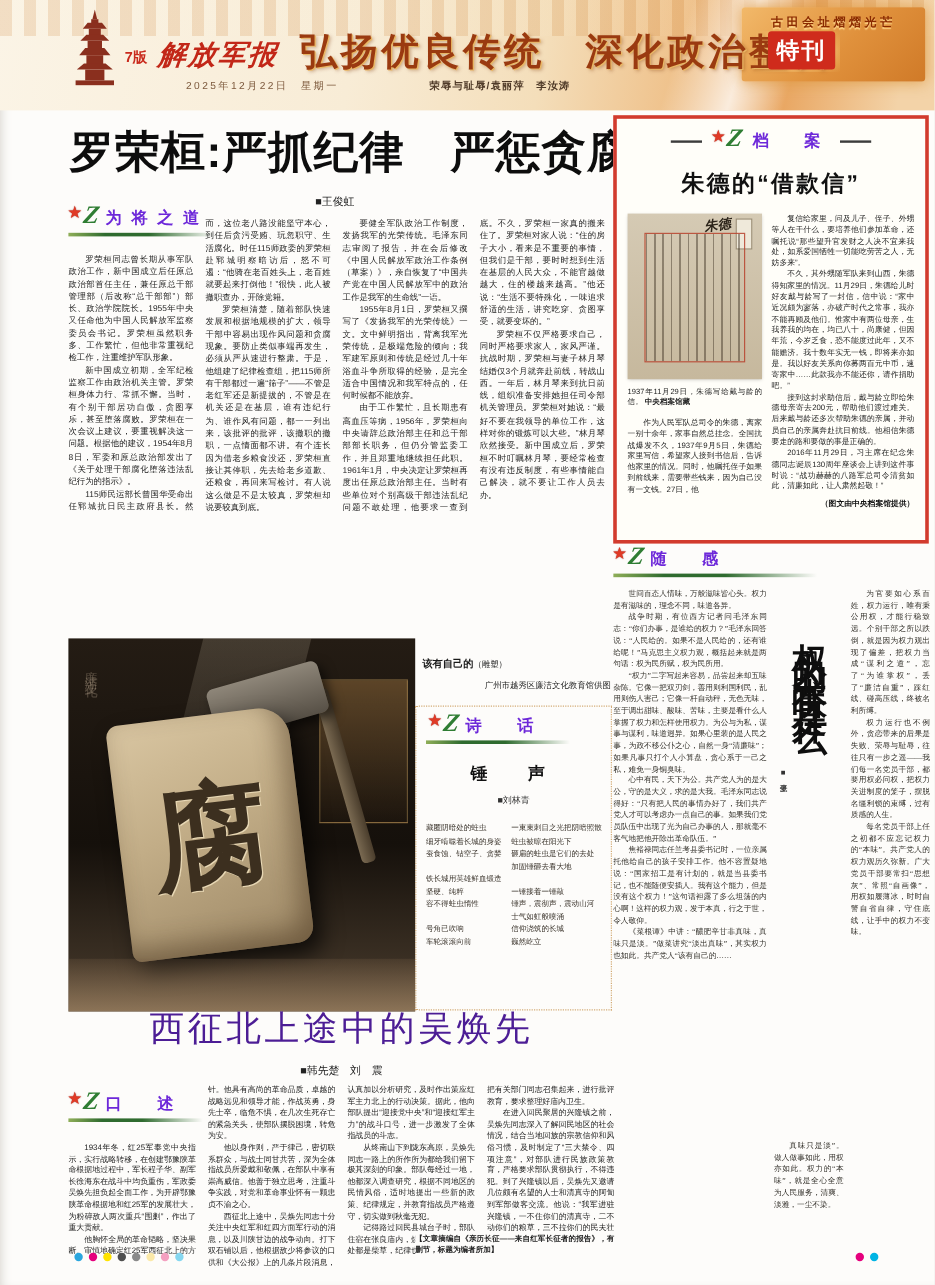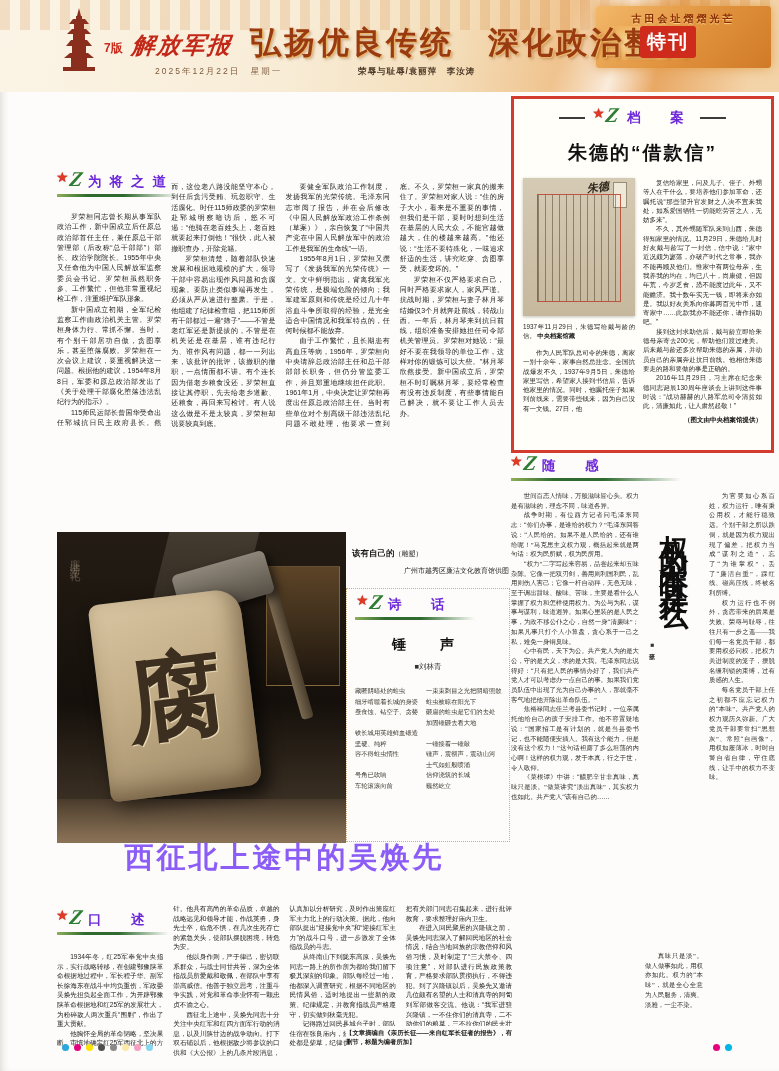--- a/index.html
+++ b/index.html
@@ -9,21 +9,21 @@
           box-shadow:inset 6px 0 10px -6px #cfccc6; }
 
   
   .masthead { position:absolute; left:0; top:0; width:779px; height:92px;
     background:linear-gradient(100deg,#fbf4e6 0%,#f8ecd6 38%,#f4deba 58%,#efc28c 72%,#e9a763 84%,#f3d3a8 96%); overflow:hidden; }
   .masthead:before { content:""; position:absolute; left:0; top:0; width:100%; height:30px;
     background:repeating-linear-gradient(90deg, rgba(201,120,40,.18) 0 10px, rgba(255,244,220,.05) 10px 20px); }
   .mh-swoosh { position:absolute; right:-40px; top:-30px; width:420px; height:160px;
     background:linear-gradient(115deg, rgba(255,255,255,0) 40%, rgba(255,255,255,.75) 52%, rgba(255,255,255,0) 62%);
     transform:rotate(-8deg); }
-  .mh-corner { position:absolute; right:8px; top:6px; width:175px; height:62px; border-radius:3px;
+  .mh-corner { position:absolute; right:8px; top:6px; width:153px; height:62px; border-radius:3px;
     background:linear-gradient(135deg,#f2b96a,#e0913c 55%,#d07a28); box-shadow:0 0 12px rgba(220,150,60,.8); }
   .mh-corner .glow { position:absolute; left:12px; bottom:8px; width:70px; height:34px;
     background:radial-gradient(ellipse at center,#fff3c0 0%,rgba(255,220,140,.25) 70%,transparent 100%); }
   .mh-corner .txt { position:absolute; left:0; top:6px; width:100%; text-align:center;
     font-size:10px; letter-spacing:3px; font-weight:bold; color:#8a2a00; text-shadow:0 1px 1px #ffd98f; }
   .mh-pagoda { position:absolute; left:62px; top:8px; }
   .mh-page { position:absolute; left:104px; top:40px; color:#c92a1c; font-weight:bold; font-size:12px; }
   .mh-paper { position:absolute; left:132px; top:30px; color:#c22718; font-size:23px; font-weight:900;
     font-style:italic; letter-spacing:2px; font-family:"Liberation Serif", serif; transform:skewX(-6deg); }
   .mh-title { position:absolute; left:250px; top:22px; font-size:31px; font-weight:900; letter-spacing:3px;
@@ -87,21 +87,21 @@
     border:1px dotted #d3ab76; padding:6px 8px; }
   .poem-box .tag-row { margin-left:2px; }
   .poem-title { text-align:center; font-size:14px; font-weight:900; letter-spacing:10px; color:#111; margin-top:16px; }
   .poem-byline { text-align:center; font-size:7.5px; color:#333; margin-top:8px; }
   .poem-cols { display:flex; gap:8px; margin-top:14px; }
   .poem-cols > div { flex:1; font-size:6.3px; line-height:10.5px; color:#3a332b; font-family:"Liberation Serif", serif; }
   .poem-line { white-space:nowrap; overflow:hidden; min-height:10.5px; }
 
   
   .memoir-headline { position:absolute; left:57px; top:838px; width:455px; text-align:center;
-    font-size:29px; font-weight:700; letter-spacing:3px; color:#8b5cf6; white-space:nowrap; }
+    font-size:29px; font-weight:400; letter-spacing:3px; color:#4c1d95; white-space:nowrap; }
   .memoir-byline { position:absolute; left:57px; top:886px; width:455px; text-align:center; font-size:9px; color:#222; }
   .memoir-cols { position:absolute; left:57px; top:904px; width:455px; height:164px;
     column-count:4; column-gap:10px; font-size:6.6px; line-height:9.6px; text-align:justify; color:#1c1c1c; overflow:hidden; }
   .memoir-note { position:absolute; left:346px; top:1026px; width:166px; background:#fdfcfa;
     font-size:6.3px; font-weight:bold; line-height:9px; text-align:justify; color:#222; padding-top:2px; }
 
   
   .archive { position:absolute; left:511px; top:96px; width:263px; height:357px;
     border:3px solid #d23b2e; background:#fffef9; padding:7px 9px; overflow:hidden; }
   .archive-header { display:flex; align-items:center; justify-content:center; gap:8px; margin-top:2px; }
@@ -173,20 +173,22 @@
       </g>
     </svg>
     <div class="mh-page">7版</div>
     <div class="mh-paper">解放军报</div>
     <div class="mh-title">弘扬优良传统　深化政治整训</div>
     <div class="mh-special">特刊</div>
     <div class="mh-date">2025年12月22日　星期一</div>
     <div class="mh-editors">荣辱与耻辱/袁丽萍　李汝涛</div>
   </div>
 
+  <div class="lead-headline">罗荣桓:严抓纪律　严惩贪腐</div>
+  <div class="lead-byline">■王俊虹</div>
 
   <div class="tag" style="left:57px; top:172px; width:122px;">
     <div class="tag-row">
       <span class="logo">
           <span class="star">★</span>
           <span class="z">Z</span>
         </span>
       <span class="tag-title">为将之道</span>
     </div>
     <div class="tag-underline"></div>
@@ -256,20 +258,21 @@
           <div class="poem-line">一锤接着一锤敲</div>
           <div class="poem-line">锤声，震彻声，震动山河</div>
           <div class="poem-line">士气如虹般喷涌</div>
           <div class="poem-line">信仰浇筑的长城</div>
           <div class="poem-line">巍然屹立</div>
         </div>
     </div>
   </div>
 
   <div class="memoir-headline">西征北上途中的吴焕先</div>
+  <div class="memoir-byline">■韩先楚　刘　震</div>
 
   <div class="tag" style="left:57px; top:910px; width:112px;">
     <div class="tag-row">
       <span class="logo">
           <span class="star">★</span>
           <span class="z">Z</span>
         </span>
       <span class="tag-title">口　述</span>
     </div>
     <div class="tag-underline"></div>

